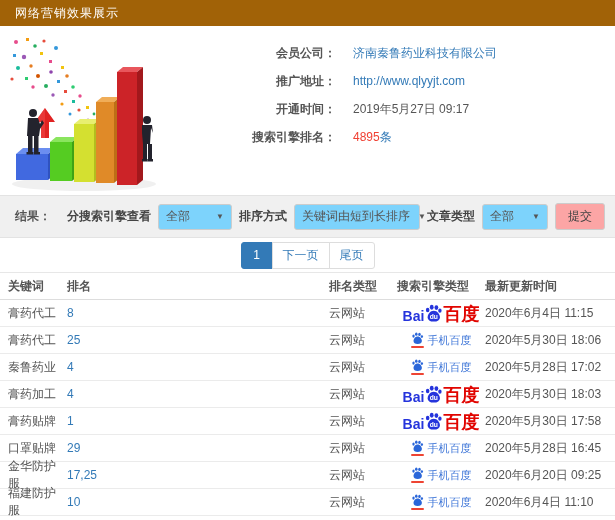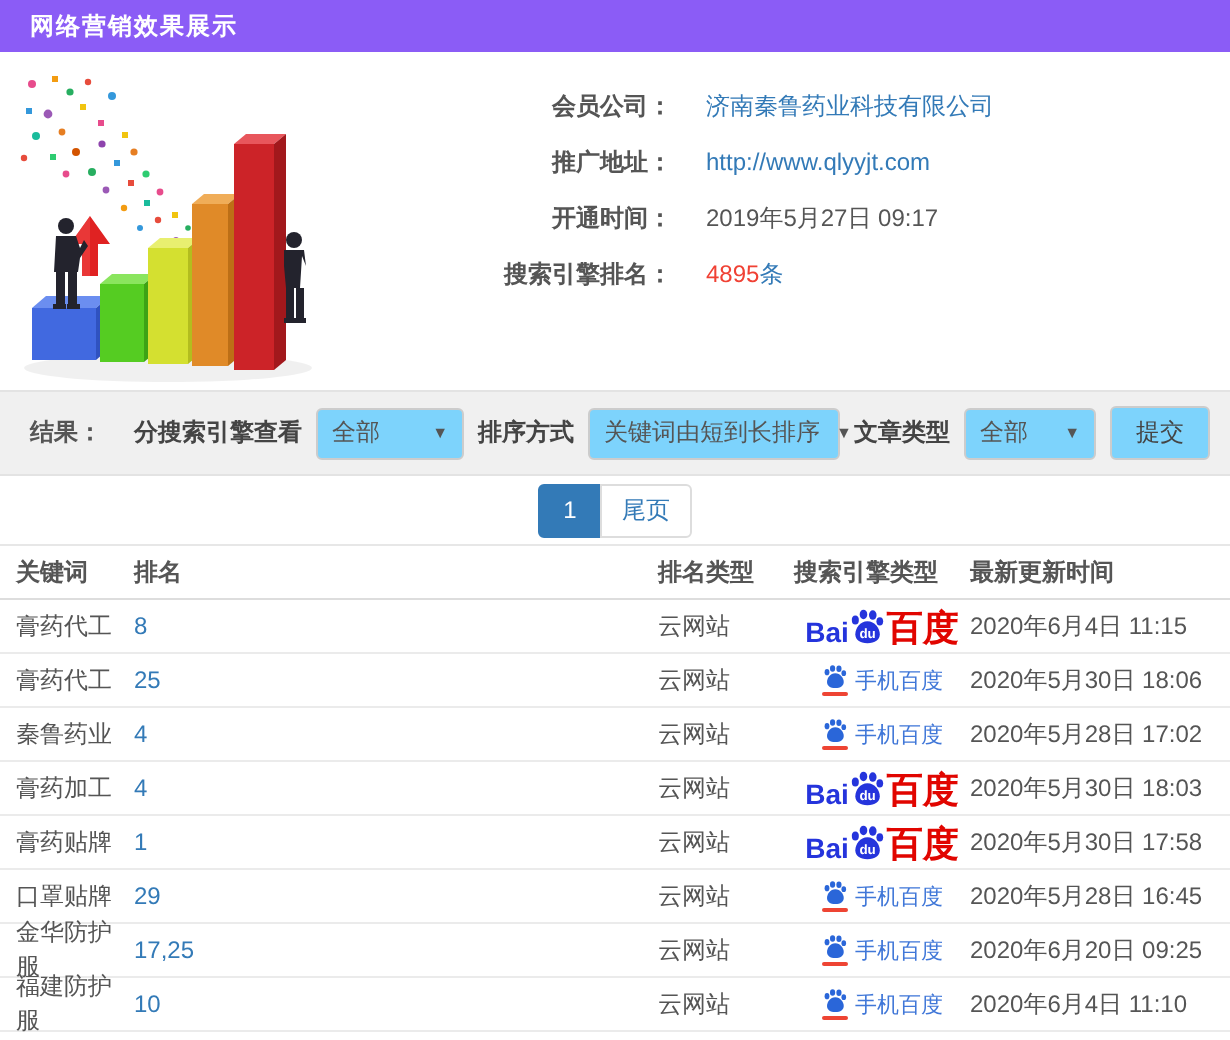--- a/index.html
+++ b/index.html
@@ -1,38 +1,38 @@
 <!DOCTYPE html>
 <html><head>
 <meta charset="utf-8">
 <style>
   * { margin:0; padding:0; box-sizing:border-box; }
   html,body { width:615px; height:520px; overflow:hidden; background:#fff;
     font-family:"Liberation Sans","DejaVu Sans",sans-serif; font-size:12px; color:#555; }
-  .titlebar { height:26px; background:#8b5cf6; color:#fff; font-weight:bold;
+  .titlebar { height:26px; background:#a16207; color:#fff; font-weight:normal;
     line-height:26px; padding-left:15px; font-size:12px; letter-spacing:1px; }
   .top-section { height:169px; display:flex; background:#fff; }
   .chart-wrap { width:178px; padding:6px 0 0 4px; }
   .info { flex:1; padding-top:13px; }
   .info-row { display:flex; align-items:center; height:28px; }
   .info-label { width:158px; text-align:right; font-weight:bold; color:#555; }
   .info-value { margin-left:17px; color:#555; }
   .link { color:#337ab7; text-decoration:none; cursor:pointer; }
   .hl-red { color:#f04134; }
   .filterbar { height:43px; background:#f0f0f0; border-top:1px solid #e3e3e3;
     border-bottom:1px solid #e3e3e3; display:flex; align-items:center; padding:0 10px 0 15px; }
   .result-label { font-weight:bold; color:#555; }
   .filter-controls { margin-left:auto; display:flex; align-items:center; gap:7px; }
   .f-label { font-weight:bold; color:#444; white-space:nowrap; }
   .select { background:#7dd3fc; border:1px solid #ccc; border-radius:3px; height:26px;
     display:flex; align-items:center; justify-content:space-between; padding:0 7px;
     color:#555; cursor:pointer; white-space:nowrap; }
   .select .caret { font-size:8px; color:#555; margin-left:8px; }
   .sel-engine { width:74px; } .sel-sort { width:126px; } .sel-article { width:66px; }
-  .btn-submit { background:#7dd3fc; border:1px solid #ccc; border-radius:3px; height:27px;
+  .btn-submit { background:#fca5a5; border:1px solid #ccc; border-radius:3px; height:27px;
     padding:0 12px; color:#444; cursor:pointer; font-size:12px; }
   .pag-area { height:34px; display:flex; align-items:center; justify-content:center; }
   .pager { display:flex; }
   .page-btn { min-width:32px; height:27px; line-height:25px; text-align:center;
     border:1px solid #ddd; background:#fff; color:#337ab7; padding:0 10px;
     margin-left:-1px; cursor:pointer; }
   .page-btn.first { border-radius:3px 0 0 3px; margin-left:0; }
   .page-btn.last { border-radius:0 3px 3px 0; }
   .page-btn.active { background:#337ab7; border-color:#337ab7; color:#fff; }
   .table { width:615px; }
@@ -190,20 +190,21 @@
       <span>全部</span>
       <span class="caret">▼</span>
     </div>
     <button class="btn-submit">提交</button>
   </div>
 </div>
 
 <div class="pag-area">
   <div class="pager">
     <div class="page-btn first active">1</div>
+    <div class="page-btn">下一页</div>
     <div class="page-btn last">尾页</div>
   </div>
 </div>
 
 <div class="table">
   <div class="thead">
     <div class="c-kw">关键词</div>
     <div class="c-rank">排名</div>
     <div class="c-type">排名类型</div>
     <div class="c-eng">搜索引擎类型</div>

